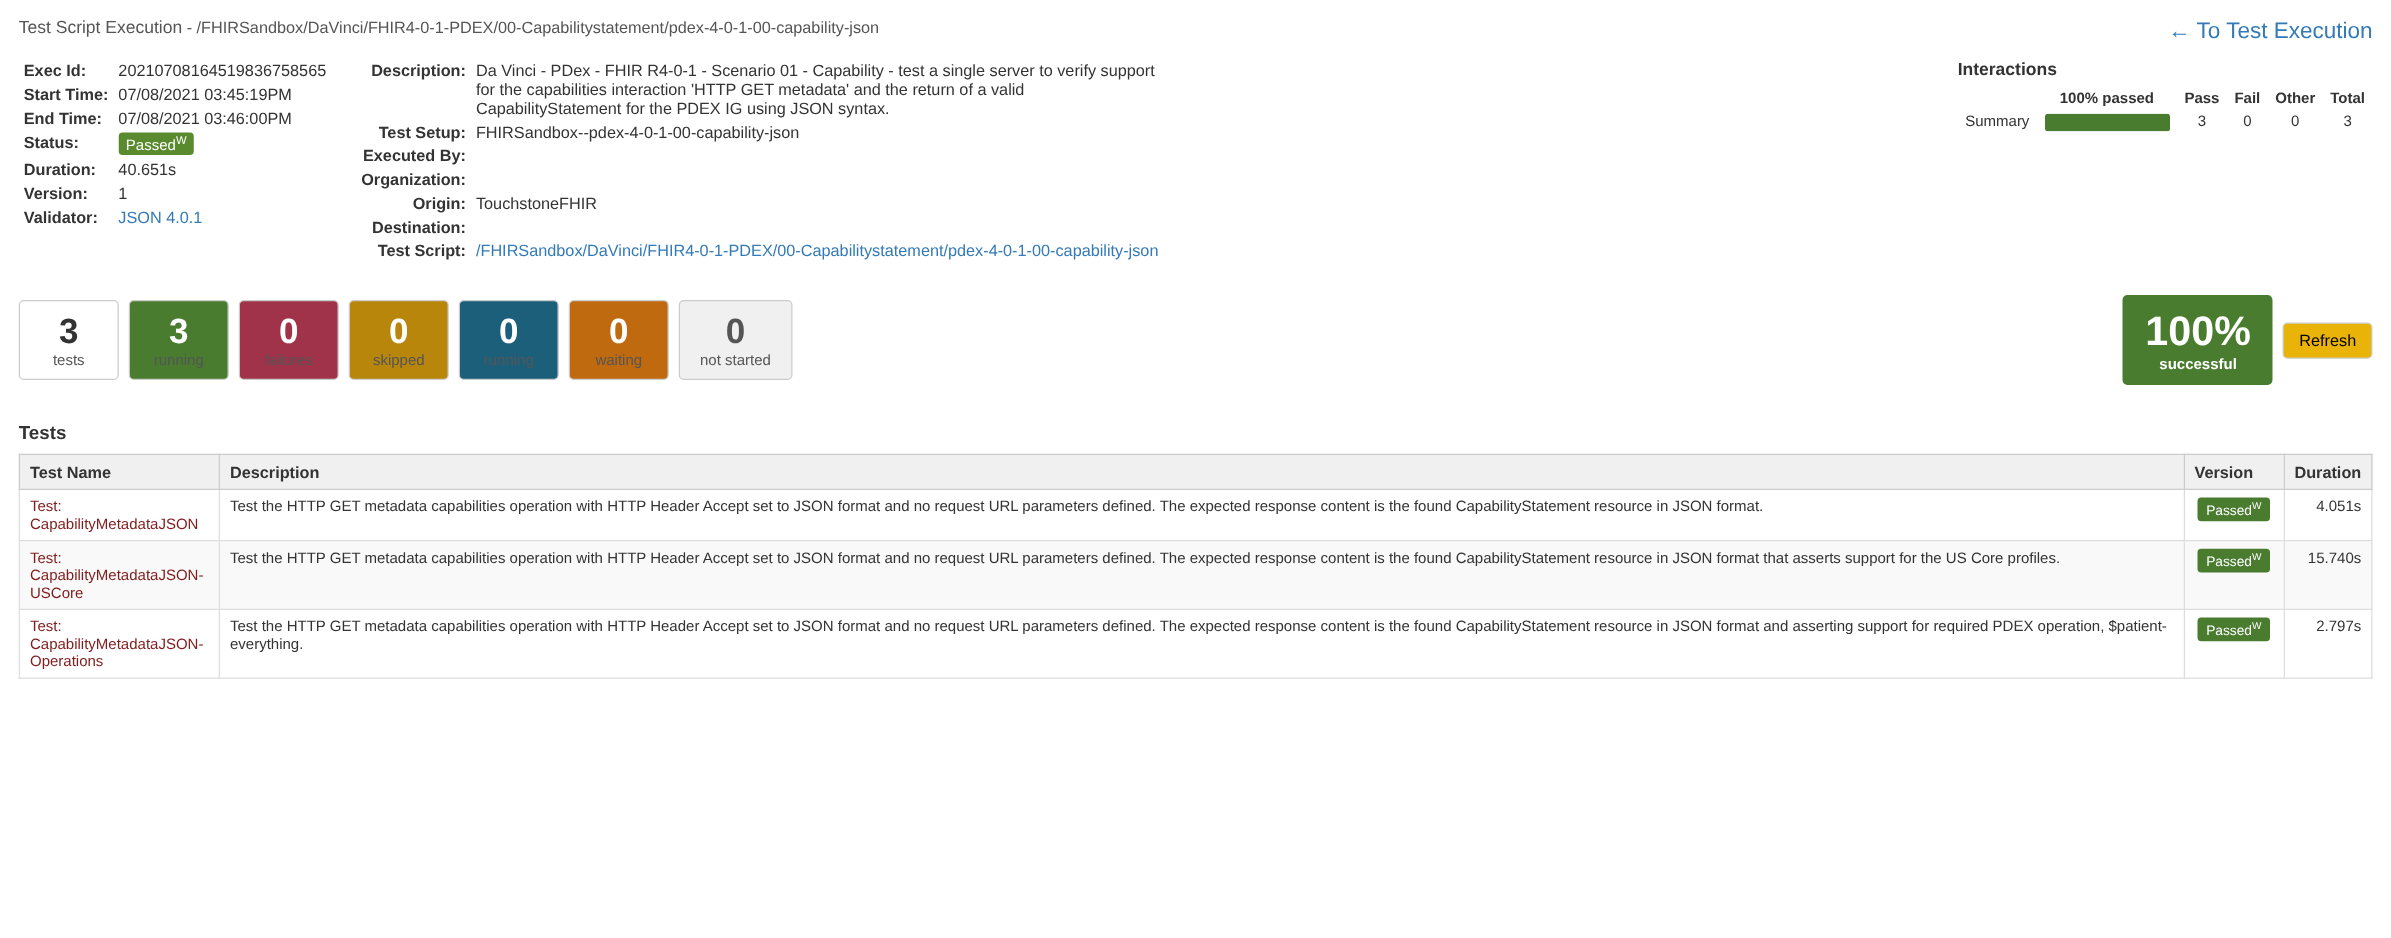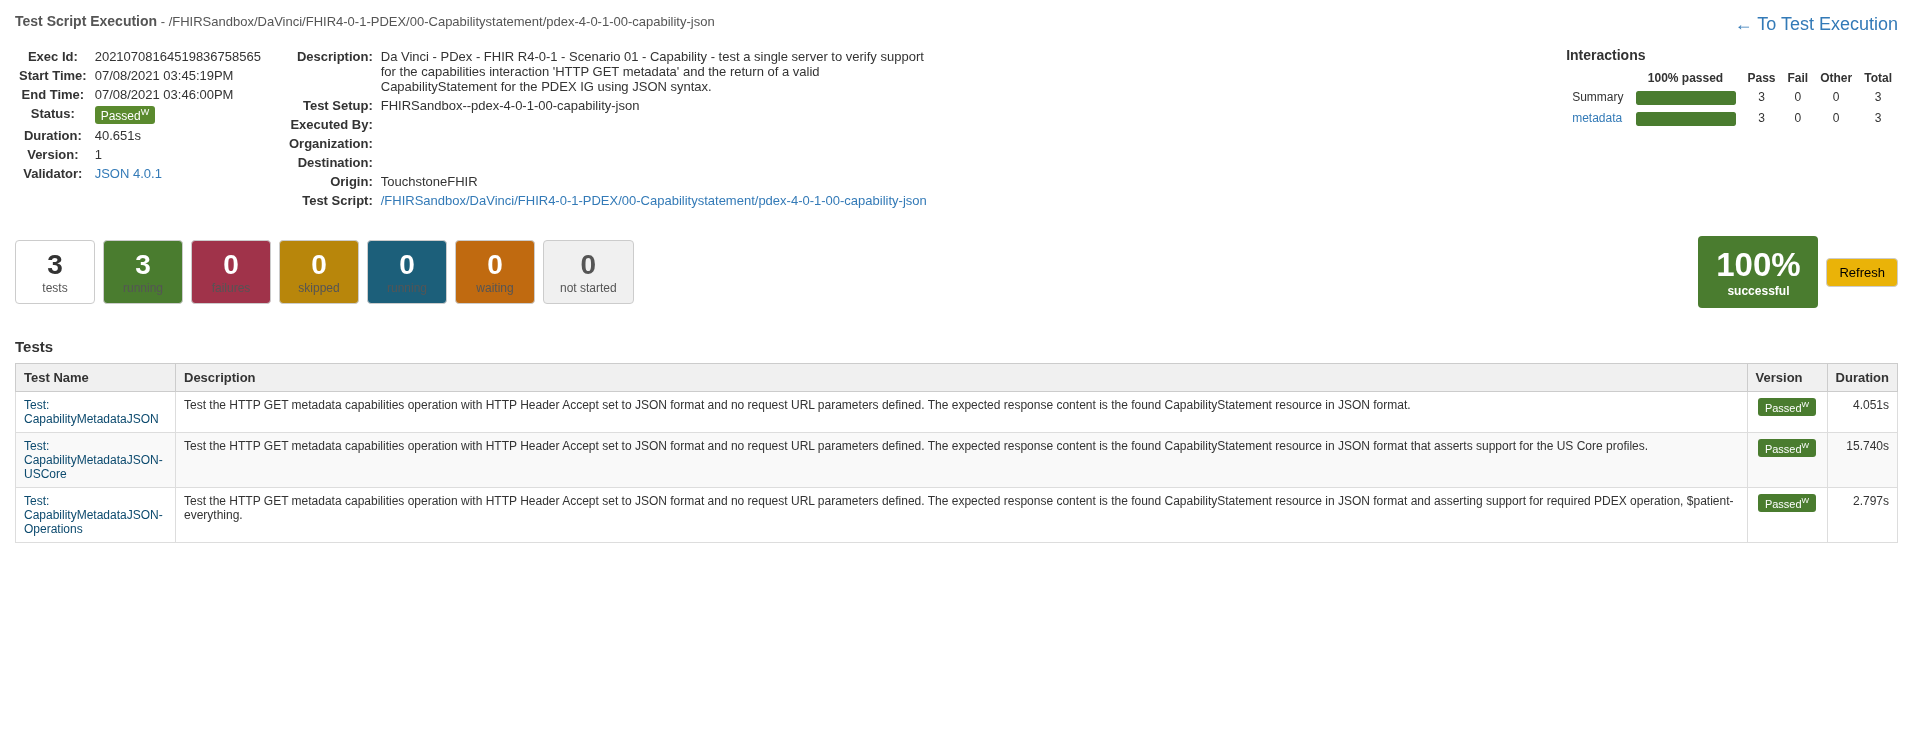--- a/index.html
+++ b/index.html
@@ -1,27 +1,27 @@
 <!DOCTYPE html>
 <html><head>
   <meta charset="utf-8">
   <style>
     * { box-sizing: border-box; margin: 0; padding: 0; }
     body { font-family: Arial, sans-serif; font-size: 13px; color: #333; background: #fff; padding: 10px 15px; }
 
     .page-header { display: flex; justify-content: space-between; align-items: flex-start; margin-bottom: 12px; }
     .page-title { font-size: 18px; font-weight: bold; color: #222; }
-    .page-title span { font-weight: bold; font-size: 14px; color: #555; }
+    .page-title span { font-weight: normal; font-size: 14px; color: #555; }
     .back-link { color: #337ab7; text-decoration: none; font-size: 18px; white-space: nowrap; margin-top: 4px; }
 
     .info-section { display: flex; gap: 20px; margin-bottom: 16px; }
     .info-left { min-width: 220px; }
     .info-left table { border-collapse: collapse; }
     .info-left td { padding: 2px 4px; vertical-align: top; }
-    .info-left td:first-child { font-weight: bold; text-align: center; white-space: nowrap; margin-left: 43px; }
+    .info-left td:first-child { font-weight: bold; text-align: left; white-space: nowrap; margin-left: 43px; }
     .status-badge { display: inline-block; background: #5a8a2e; color: #fff; padding: 1px 6px; border-radius: 3px; font-size: 12px; }
     .status-badge sup { font-size: 9px; }
     .validator-link { color: #337ab7; text-decoration: none; }
 
     .info-center { flex: 1; }
     .info-center table { border-collapse: collapse; }
     .info-center td { padding: 2px 4px; vertical-align: top; }
     .info-center td:first-child { font-weight: bold; text-align: right; white-space: nowrap; }
     .description-link { color: #337ab7; text-decoration: none; }
 
@@ -51,21 +51,21 @@
     .success-box .pct { font-size: 33px; font-weight: bold; }
     .success-box .lbl { font-size: 12px; font-weight: bold; }
     .refresh-btn { background: #eab308; border: 1px solid #ccc; border-radius: 4px; padding: 6px 12px; cursor: pointer; font-size: 13px; }
 
     .tests-section { margin-top: 4px; }
     .tests-section h2 { font-size: 15px; font-weight: bold; margin-bottom: 8px; }
     .tests-table { width: 100%; border-collapse: collapse; border: 1px solid #ccc; }
     .tests-table th { background: #f0f0f0; border: 1px solid #ccc; padding: 6px 8px; text-align: left; font-weight: bold; font-size: 13px; }
     .tests-table td { border: 1px solid #ddd; padding: 6px 8px; vertical-align: top; font-size: 12px; }
     .tests-table tr:nth-child(even) td { background: #f9f9f9; }
-    .test-link { color: #0c4a6e; text-decoration: none; }
+    .test-link { color: #7f1d1d; text-decoration: none; }
     .passed-badge { display: inline-block; background: #4a7c2f; color: #fff; padding: 2px 7px; border-radius: 3px; font-size: 11px; white-space: nowrap; }
     .passed-badge sup { font-size: 8px; }
     .col-status { width: 80px; text-align: center; }
     .col-duration { width: 70px; text-align: right; white-space: nowrap; }
     .col-testname { width: 160px; }
   </style>
 </head>
 <body>
 
 <div class="page-header">
@@ -129,26 +129,26 @@
       </tr>
       <tr>
         <td>Executed By:</td>
         <td></td>
       </tr>
       <tr>
         <td>Organization:</td>
         <td></td>
       </tr>
       <tr>
+        <td>Origin:</td>
+        <td>TouchstoneFHIR</td>
+      </tr>
+      <tr>
         <td>Destination:</td>
         <td></td>
-      </tr>
-      <tr>
-        <td>Origin:</td>
-        <td>TouchstoneFHIR</td>
       </tr>
       <tr>
         <td>Test Script:</td>
         <td>
           <a class="description-link" href="#">/FHIRSandbox/DaVinci/FHIR4-0-1-PDEX/00-Capabilitystatement/pdex-4-0-1-00-capability-json</a>
         </td>
       </tr>
     </tbody>
       </table>
   </div>
@@ -168,28 +168,20 @@
       </thead>
       <tbody id="interactions-body">
       <tr>
             <td>Summary</td>
             <td><div class="progress-bar-container"><div class="progress-bar-fill" style="width: 100%;"></div></div></td>
             <td>3</td>
             <td>0</td>
             <td>0</td>
             <td>3</td>
           </tr>
-          <tr>
-            <td><a class="int-link" href="#">metadata</a></td>
-            <td><div class="progress-bar-container"><div class="progress-bar-fill" style="width: 100%;"></div></div></td>
-            <td>3</td>
-            <td>0</td>
-            <td>0</td>
-            <td>3</td>
-          </tr>
         </tbody>
     </table>
   </div>
 </div>
 
 <div class="stats-bar">
   <div class="stat-box tests">
     <span class="stat-num">3</span>
     <span class="stat-label">tests</span>
   </div>

